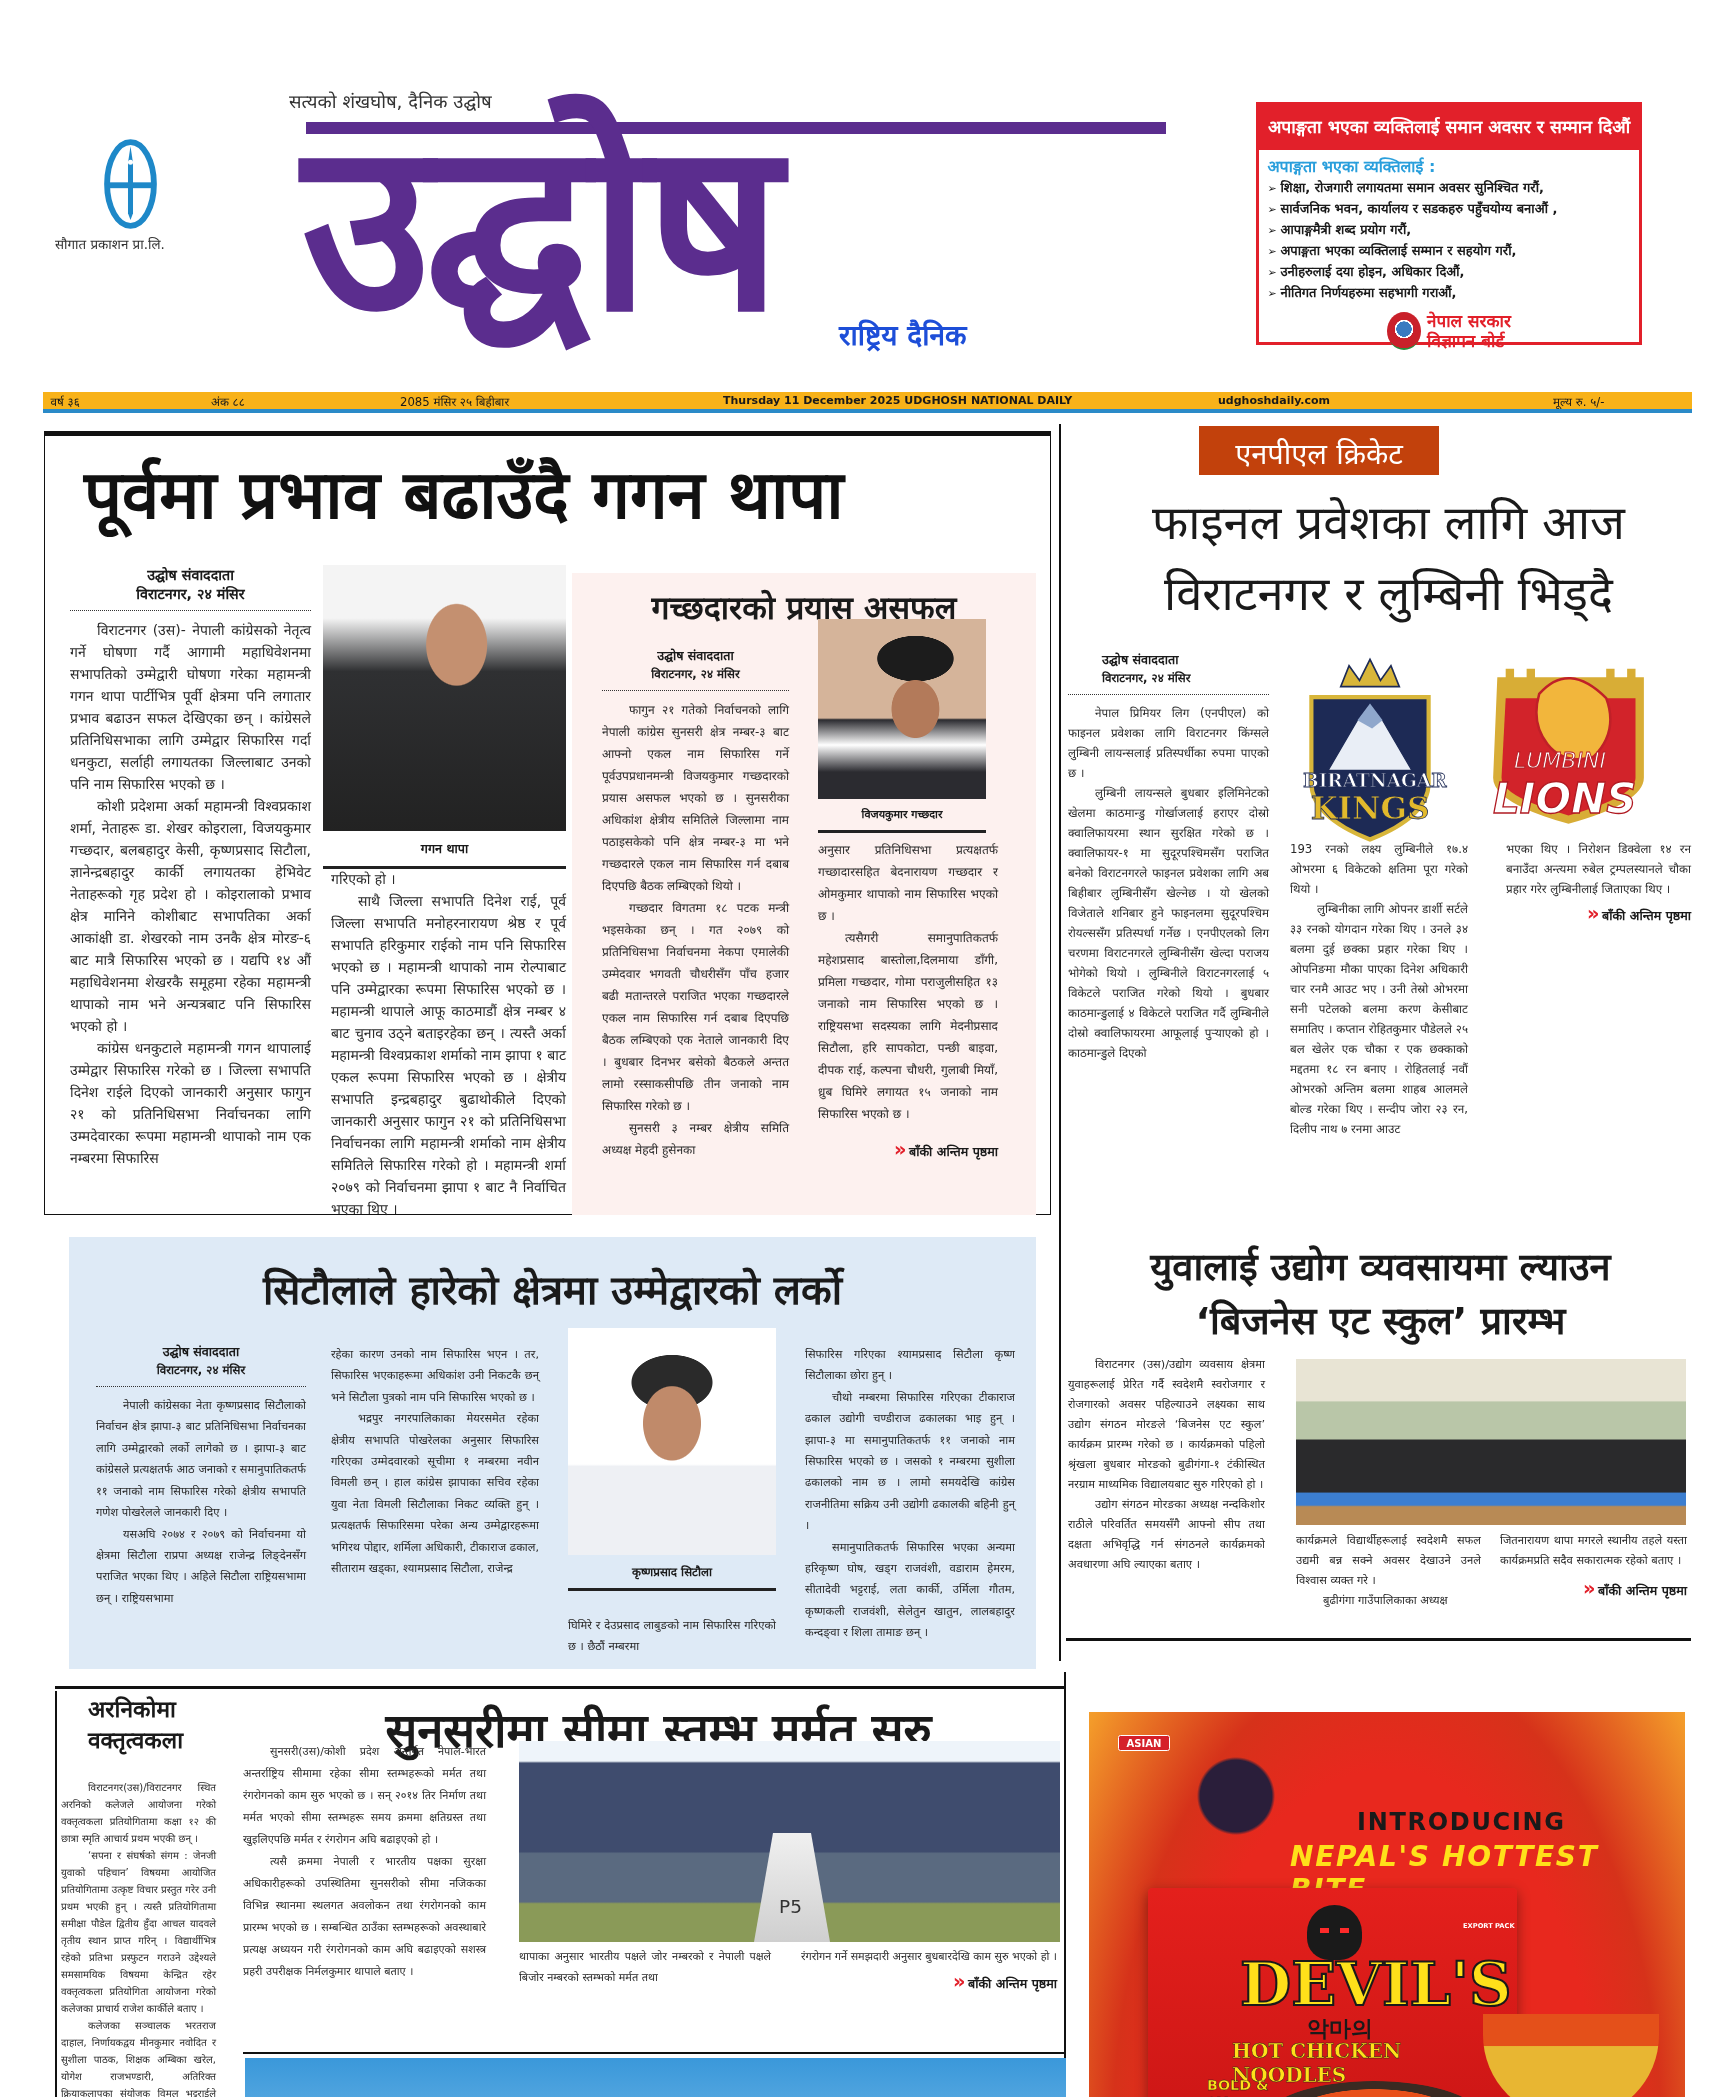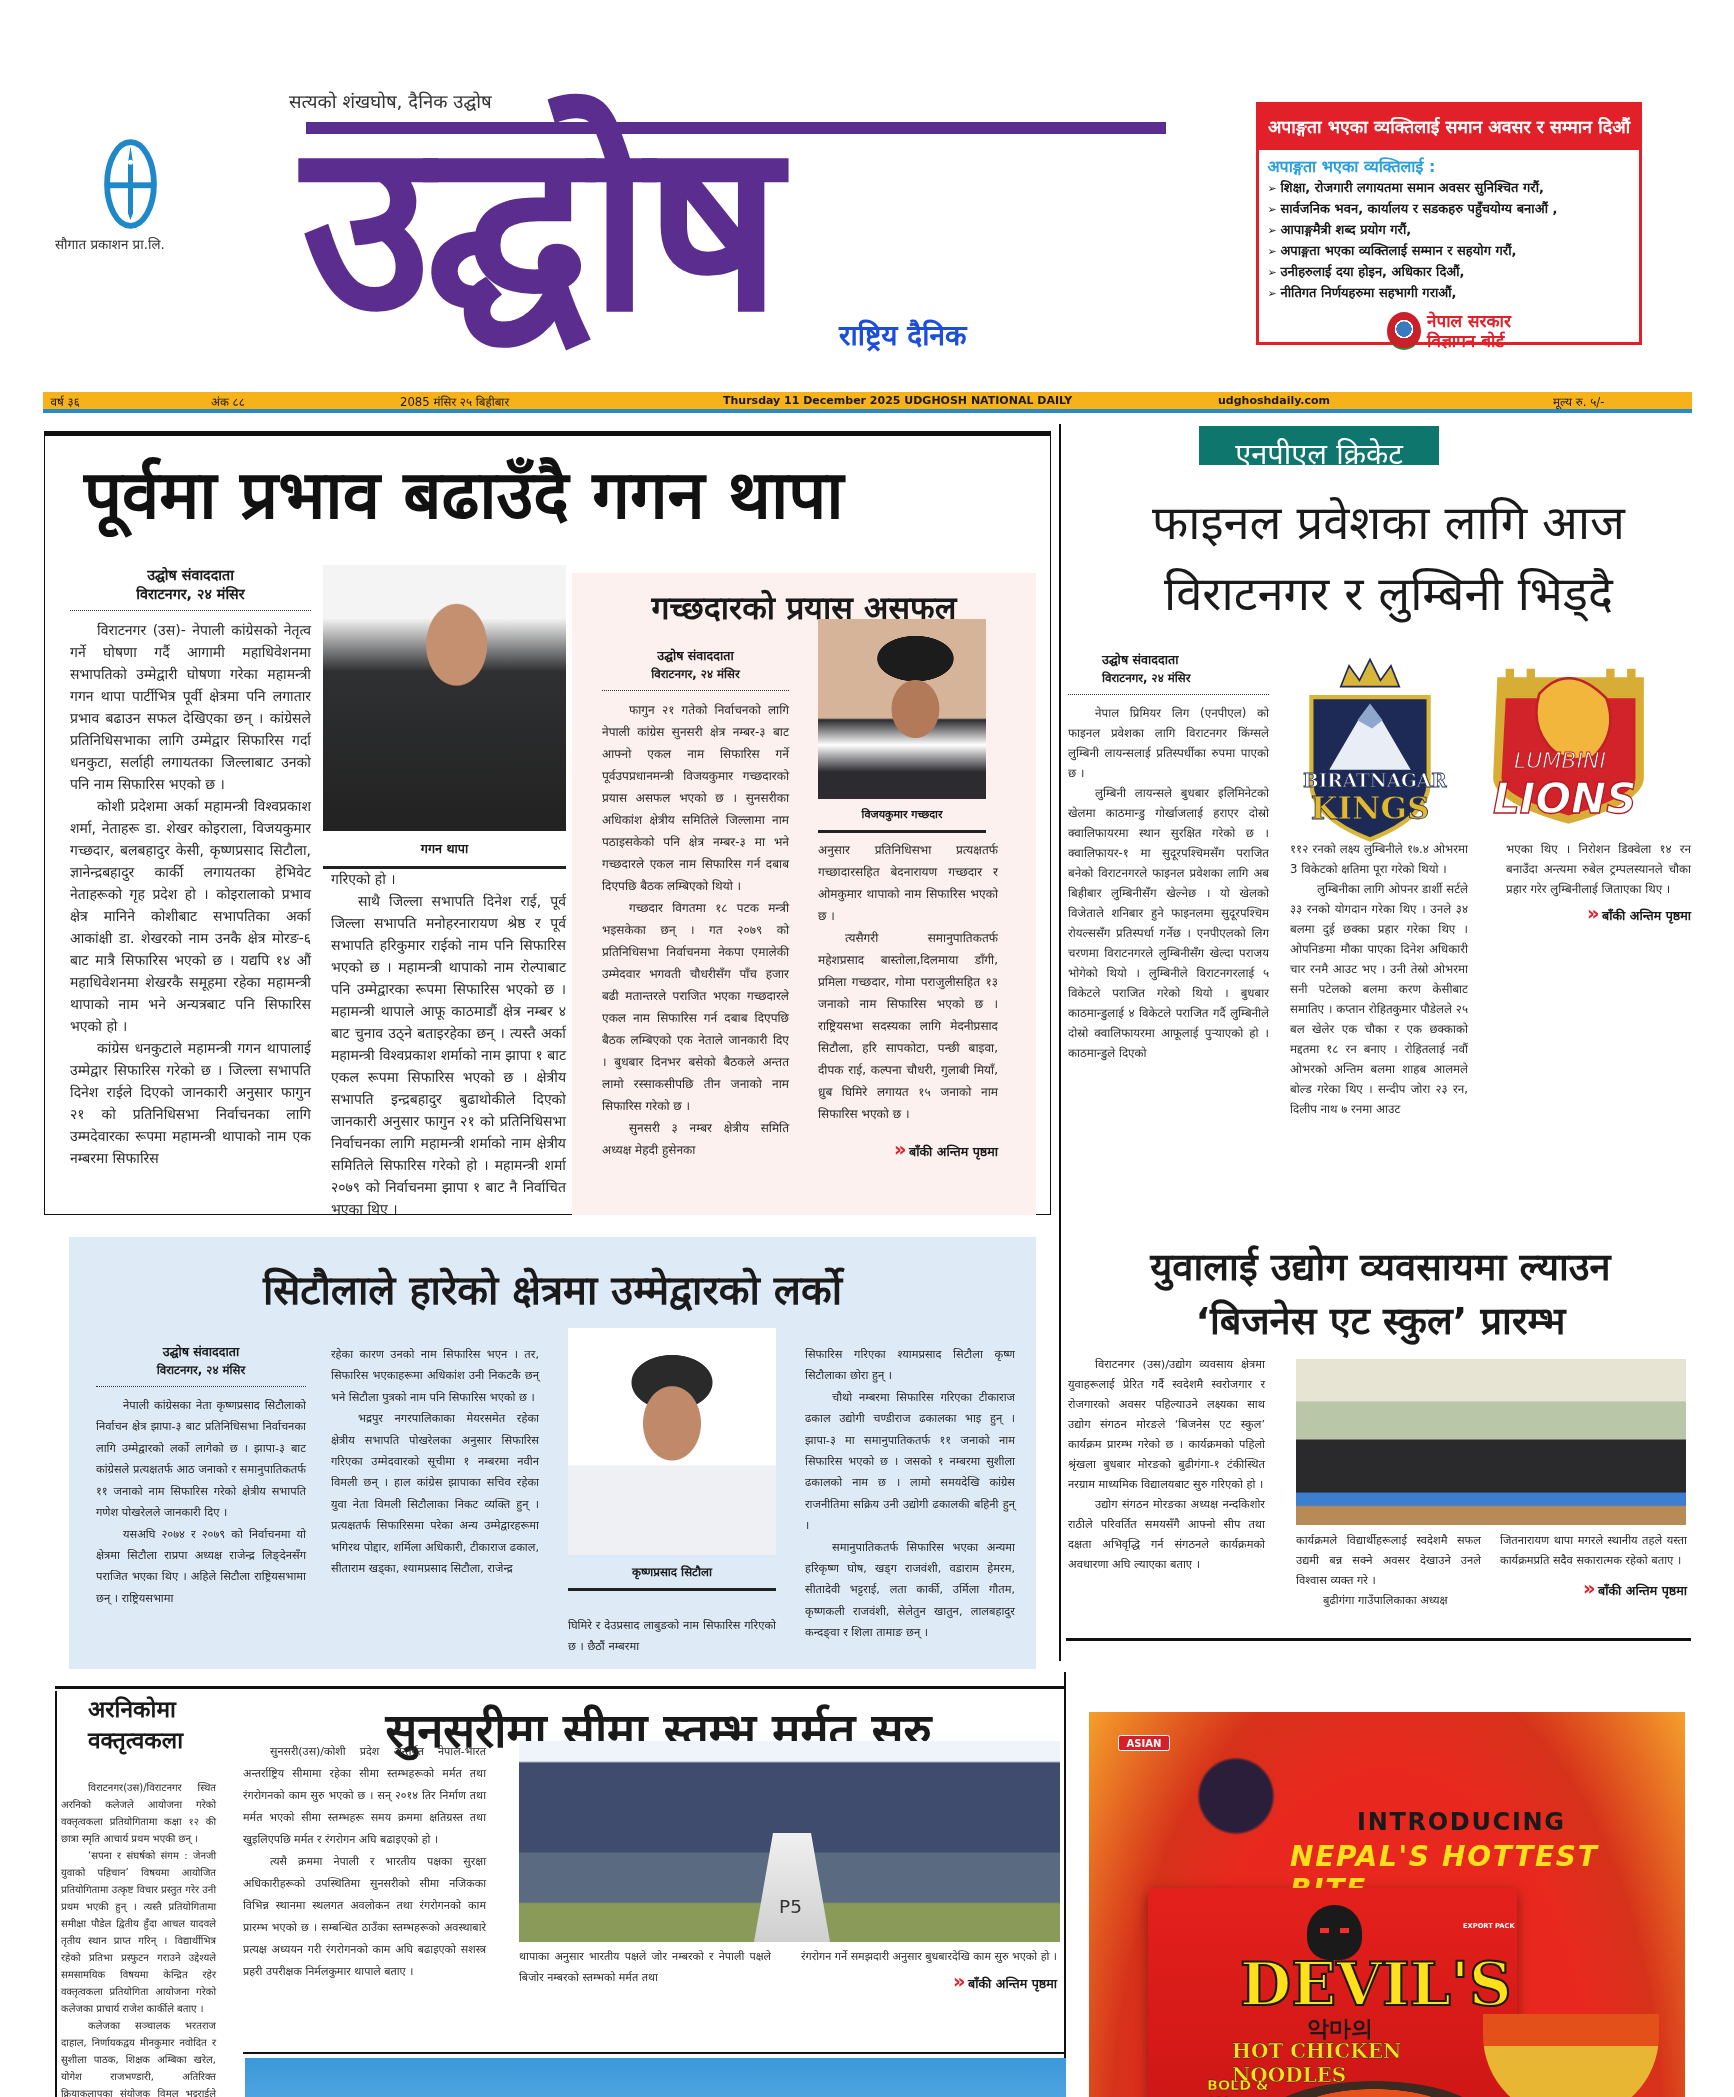--- a/index.html
+++ b/index.html
@@ -135,21 +135,21 @@
   <p class="body-text" style="font-size:11.3px;line-height:21.4px;">घिमिरे र देउप्रसाद लाबुङको नाम सिफारिस गरिएको छ । छैठौं नम्बरमा</p>
 </div>
 <div class="abs" style="left:805px;top:1344px;width:210px;">
   <p class="body-text" style="font-size:11.3px;line-height:21.4px;">सिफारिस गरिएका श्यामप्रसाद सिटौला कृष्ण सिटौलाका छोरा हुन् ।</p>
   <p class="body-text para" style="font-size:11.3px;line-height:21.4px;">चौथो नम्बरमा सिफारिस गरिएका टीकाराज ढकाल उद्योगी चण्डीराज ढकालका भाइ हुन् । झापा-३ मा समानुपातिकतर्फ ११ जनाको नाम सिफारिस भएको छ । जसको १ नम्बरमा सुशीला ढकालको नाम छ । लामो समयदेखि कांग्रेस राजनीतिमा सक्रिय उनी उद्योगी ढकालकी बहिनी हुन् ।</p>
   <p class="body-text para" style="font-size:11.3px;line-height:21.4px;">समानुपातिकतर्फ सिफारिस भएका अन्यमा हरिकृष्ण घोष, खड्ग राजवंशी, वडाराम हेमरम, सीतादेवी भट्टराई, लता कार्की, उर्मिला गौतम, कृष्णकली राजवंशी, सेलेतुन खातुन, लालबहादुर कन्दङ्वा र शिला तामाङ छन् ।</p>
 </div>
 
 <div class="abs" style="left:1059px;top:424px;width:1.7px;height:1237px;background:#111;"></div>
 
-<div class="abs" style="left:1199px;top:426px;width:240px;height:39px;background:#0f766e;color:#fff;font-size:29px;line-height:56px;text-align:center;">एनपीएल क्रिकेट</div>
+<div class="abs" style="left:1199px;top:426px;width:240px;height:49px;background:#c2410c;color:#fff;font-size:29px;line-height:56px;text-align:center;">एनपीएल क्रिकेट</div>
 <div class="abs" style="left:1074px;top:491px;width:629px;text-align:center;font-size:47px;line-height:63px;">फाइनल प्रवेशका लागि आज</div>
 <div class="abs" style="left:1074px;top:562px;width:629px;text-align:center;font-size:47px;line-height:63px;">विराटनगर र लुम्बिनी भिड्दै</div>
 
 <div class="abs" style="left:1068px;top:650px;width:201px;">
   <div class="byline" style="font-size:12.6px;text-align:left;padding-left:34px;">उद्घोष संवाददाता</div>
   <div class="byline place" style="font-size:11.7px;text-align:left;padding-left:34px;">विराटनगर, २४ मंसिर</div>
   <div class="dash"></div>
   <p class="body-text para" style="font-size:11.7px;line-height:20px;">नेपाल प्रिमियर लिग (एनपीएल) को फाइनल प्रवेशका लागि विराटनगर किंग्सले लुम्बिनी लायन्सलाई प्रतिस्पर्धीका रुपमा पाएको छ ।</p>
   <p class="body-text para" style="font-size:11.7px;line-height:20px;">लुम्बिनी लायन्सले बुधबार इलिमिनेटको खेलमा काठमान्डु गोर्खाजलाई हराएर दोस्रो क्वालिफायरमा स्थान सुरक्षित गरेको छ । क्वालिफायर-१ मा सुदूरपश्चिमसँग पराजित बनेको विराटनगरले फाइनल प्रवेशका लागि अब बिहीबार लुम्बिनीसँग खेल्नेछ । यो खेलको विजेताले शनिबार हुने फाइनलमा सुदूरपश्चिम रोयल्ससँग प्रतिस्पर्धा गर्नेछ । एनपीएलको लिग चरणमा विराटनगरले लुम्बिनीसँग खेल्दा पराजय भोगेको थियो । लुम्बिनीले विराटनगरलाई ५ विकेटले पराजित गरेको थियो । बुधबार काठमान्डुलाई ४ विकेटले पराजित गर्दै लुम्बिनीले दोस्रो क्वालिफायरमा आफूलाई पुऱ्याएको हो । काठमान्डुले दिएको</p>
 </div>
@@ -168,21 +168,21 @@
   <svg width="201" height="176" viewBox="0 0 480 420">
     <path d="M70 60 L90 60 L90 40 L110 40 L110 60 L140 60 L140 40 L160 40 L160 60 L330 60 L330 40 L350 40 L350 60 L380 60 L380 40 L400 40 L400 60 L420 60 L420 300 Q420 360 240 410 Q60 360 60 300 Z" fill="#d8ad36"></path>
     <path d="M90 110 L400 110 L400 300 Q400 345 240 390 Q80 345 80 300 Z" fill="#d2232a"></path>
     <path d="M170 100 Q240 20 330 110 Q360 190 300 250 Q230 270 190 220 Q150 170 170 100 Z" fill="#f2b63c" stroke="#c02028" stroke-width="6"></path>
   </svg>
   <div class="abs" style="left:46px;top:96px;font-weight:normal;font-size:22px;color:#fff;-webkit-text-stroke:0.8px #b01a22;font-style:italic;">LUMBINI</div>
   <div class="abs" style="left:25px;top:122px;font-weight:bold;font-size:42px;color:#fff;-webkit-text-stroke:1.3px #b01a22;font-style:italic;">LIONS</div>
 </div>
 
 <div class="abs" style="left:1290px;top:839px;width:178px;">
-  <p class="body-text" style="font-size:11.7px;line-height:20px;">११२ रनको लक्ष्य लुम्बिनीले १७.४ ओभरमा 3 विकेटको क्षतिमा पूरा गरेको थियो ।</p>
+  <p class="body-text" style="font-size:11.7px;line-height:20px;">193 रनको लक्ष्य लुम्बिनीले १७.४ ओभरमा ६ विकेटको क्षतिमा पूरा गरेको थियो ।</p>
   <p class="body-text para" style="font-size:11.7px;line-height:20px;">लुम्बिनीका लागि ओपनर डार्शी सर्टले ३३ रनको योगदान गरेका थिए । उनले ३४ बलमा दुई छक्का प्रहार गरेका थिए । ओपनिङमा मौका पाएका दिनेश अधिकारी चार रनमै आउट भए । उनी तेस्रो ओभरमा सनी पटेलको बलमा करण केसीबाट समातिए । कप्तान रोहितकुमार पौडेलले २५ बल खेलेर एक चौका र एक छक्काको मद्दतमा १८ रन बनाए । रोहितलाई नवौं ओभरको अन्तिम बलमा शाहब आलमले बोल्ड गरेका थिए । सन्दीप जोरा २३ रन, दिलीप नाथ ७ रनमा आउट</p>
 </div>
 <div class="abs" style="left:1506px;top:839px;width:185px;">
   <p class="body-text" style="font-size:11.7px;line-height:20px;">भएका थिए । निरोशन डिक्वेला १४ रन बनाउँदा अन्त्यमा रुबेल ट्रम्पलस्यानले चौका प्रहार गरेर लुम्बिनीलाई जिताएका थिए ।</p>
   <div class="more" style="font-size:12.6px;margin-top:2.5px;"><span class="chev">»</span><span>बाँकी अन्तिम पृष्ठमा</span></div>
 </div>
 
 <div class="abs" style="left:1066px;top:1242px;width:629px;text-align:center;font-size:38px;font-weight:bold;line-height:50px;">युवालाई उद्योग व्यवसायमा ल्याउन</div>
 <div class="abs" style="left:1066px;top:1296px;width:629px;text-align:center;font-size:38px;font-weight:bold;line-height:50px;">‘बिजनेस एट स्कुल’ प्रारम्भ</div>
 

